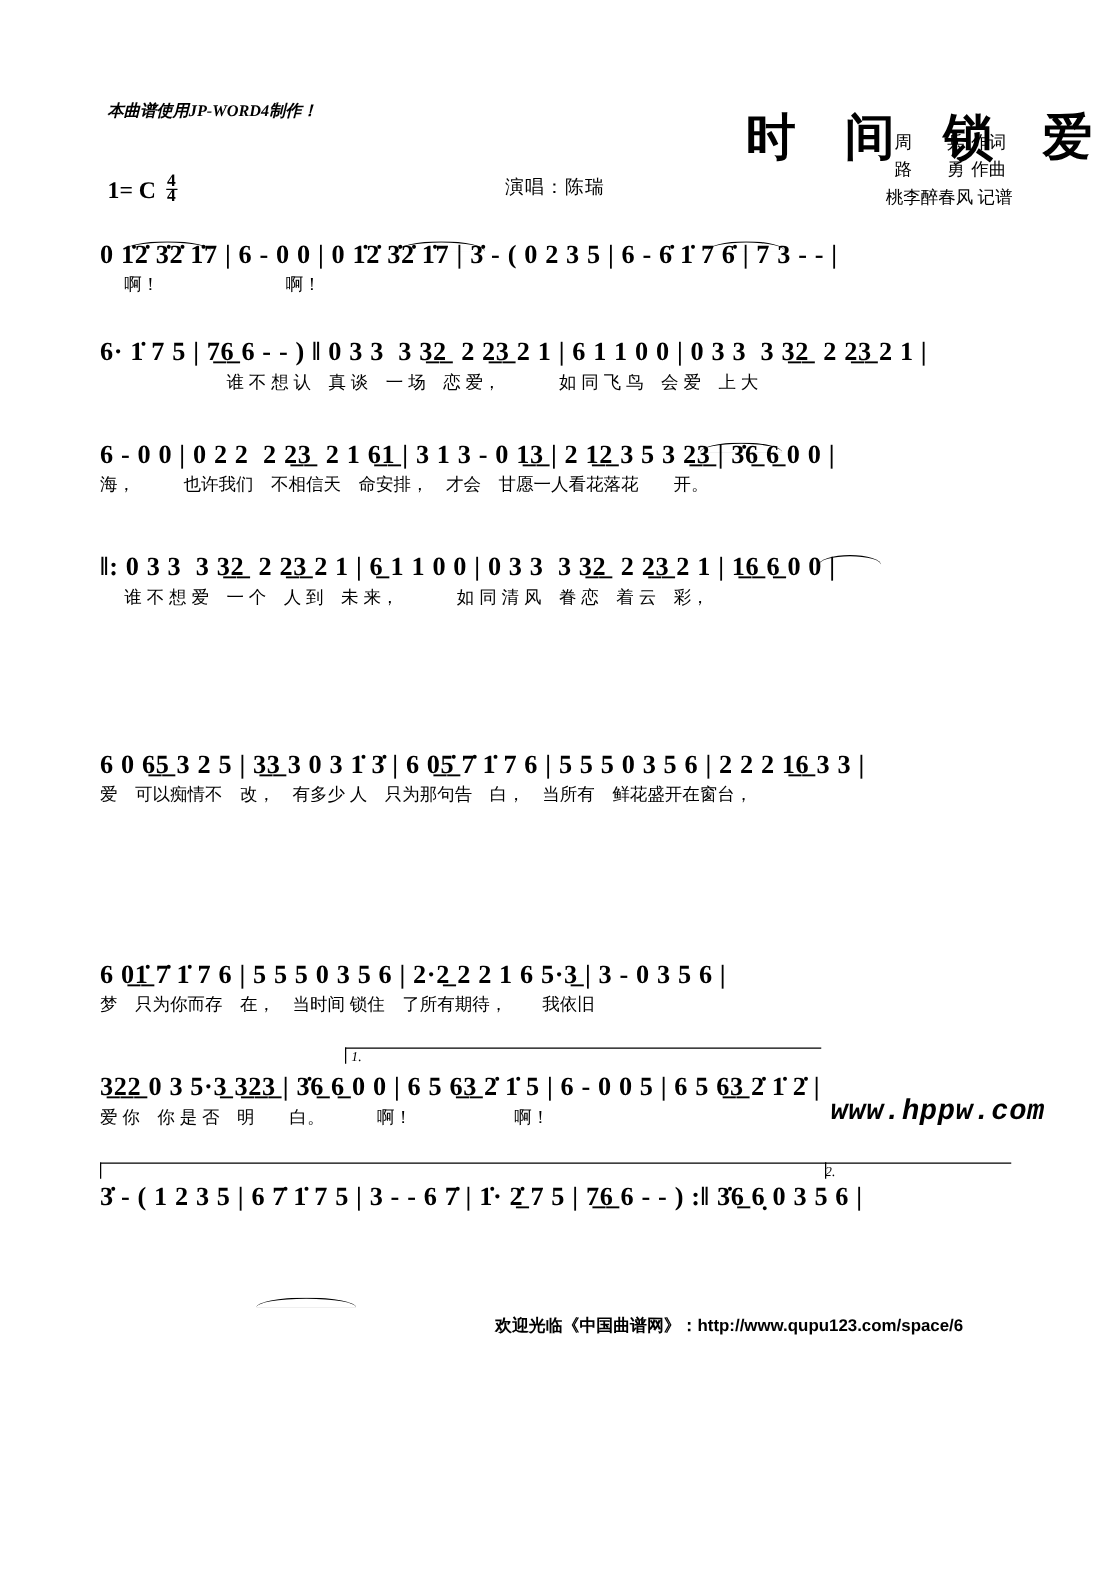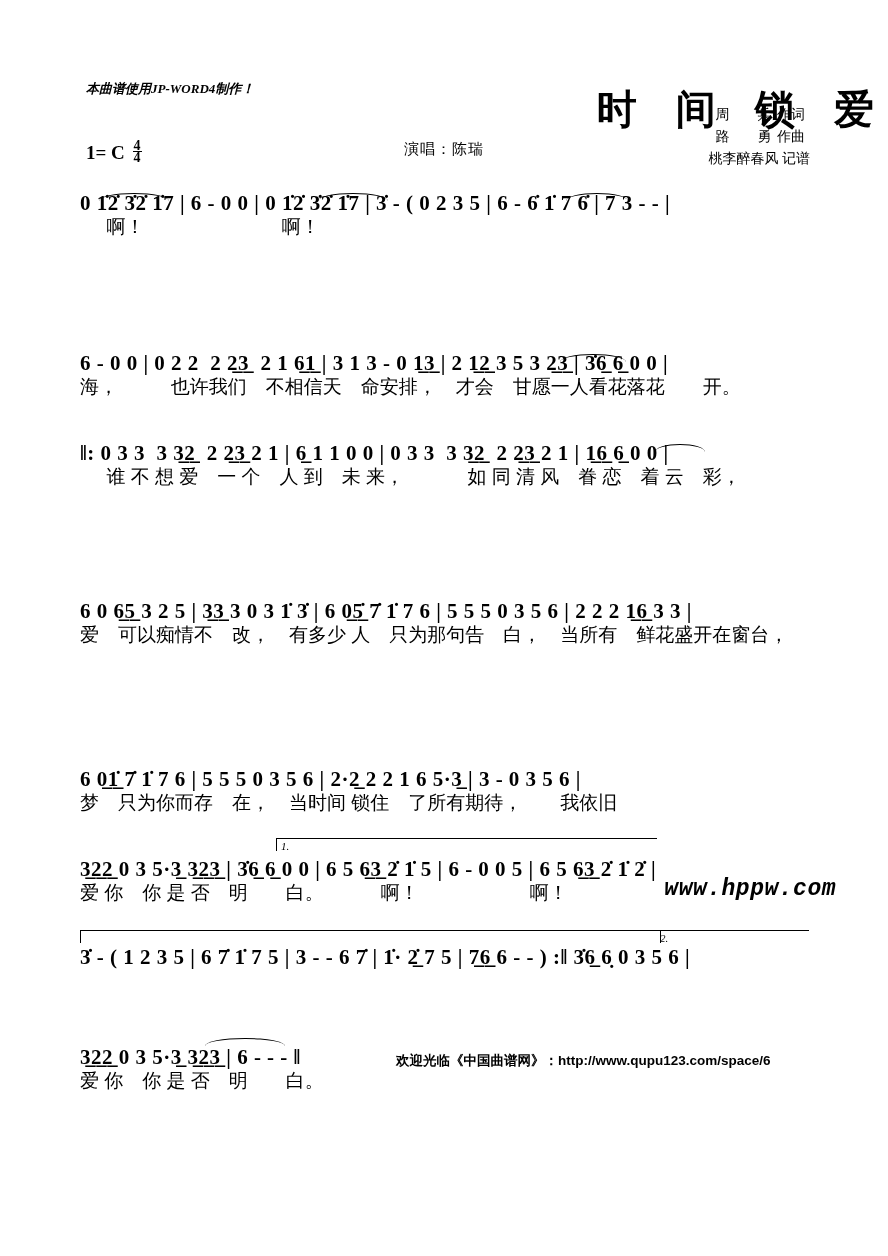--- a/index.html
+++ b/index.html
@@ -97,21 +97,21 @@
   .notes {
     font-family: "Liberation Serif", serif;
     font-size: 21px;
     font-weight: bold;
     letter-spacing: 0.5px;
     white-space: pre;
     line-height: 26px;
   }
   .lyrics {
     font-family: "Liberation Sans", sans-serif;
-    font-size: 19px;
+    font-size: 14px;
     white-space: pre;
     letter-spacing: 0px;
     line-height: 18px;
     margin-top: 2px;
   }
 
   .footer-note {
     position: absolute;
     left: 396px;
     top: 1052px;
@@ -183,20 +183,24 @@
       <span class="num">4</span>
       <span class="den">4</span>
     </span>
   </div>
 
   <div class="row" style="top:190px">
     <div class="notes">0 1̇2̇ 3̇2̇ 1̇7 | 6 - 0 0 | 0 1̇2̇ 3̇2̇ 1̇7 | 3̇ - ( 0 2 3 5 | 6 - 6̇ 1̇ 7 6̇ | 7 3 - - |</div>
     <div class="lyrics">     啊！                          啊！</div>
   </div>
 
+  <div class="row" style="top:268px">
+    <div class="notes">6· 1̇ 7 5 | 7̲6̲ 6 - - ) ‖ 0 3 3  3 3̲2̲  2 2̲3̲ 2 1 | 6 1 1 0 0 | 0 3 3  3 3̲2̲  2 2̲3̲ 2 1 |</div>
+    <div class="lyrics">                          谁 不 想 认　真 谈　一 场　恋 爱，            如 同 飞 鸟　会 爱　上 大</div>
+  </div>
 
   <div class="row" style="top:350px">
     <div class="notes">6 - 0 0 | 0 2 2  2 2̲3̲  2 1 6̲1̲ | 3 1 3 - 0 1̲3̲ | 2 1̲2̲ 3 5 3 2̲3̲ | 3̇6̲ 6̲ 0 0 |</div>
     <div class="lyrics">海，          也许我们　不相信天　命安排，　才会　甘愿一人看花落花　　开。</div>
   </div>
 
   <div class="row" style="top:440px">
     <div class="notes">‖: 0 3 3  3 3̲2̲  2 2̲3̲ 2 1 | 6̲ 1 1 0 0 | 0 3 3  3 3̲2̲  2 2̲3̲ 2 1 | 1̲6̲ 6̲ 0 0 |</div>
     <div class="lyrics">     谁 不 想 爱　一 个　人 到　未 来，            如 同 清 风　眷 恋　着 云　彩，</div>
   </div>
@@ -215,24 +219,20 @@
 
   <div class="row" style="top:856px">
     <div class="notes">3̲2̲2̲ 0 3 5·3̲ 3̲2̲3̲ | 3̇6̲ 6̲ 0 0 | 6 5 6̲3̲ 2̇ 1̇ 5 | 6 - 0 0 5 | 6 5 6̲3̲ 2̇ 1̇ 2̇ |</div>
     <div class="lyrics">爱 你　你 是 否　明　　白。　　　啊！                     啊！</div>
   </div>
 
   <div class="row" style="top:944px">
     <div class="notes">3̇ - ( 1 2 3 5 | 6 7̇ 1̇ 7 5 | 3 - - 6 7̇ | 1̇· 2̲̇ 7 5 | 7̲6̲ 6 - - ) :‖ 3̇6̲ 6̣ 0 3 5 6 |</div>
   </div>
 
-  <div class="row" style="top:1044px">
-    <div class="notes">3̲2̲2̲ 0 3 5·3̲ 3̲2̲3̲ | 6 - - - ‖</div>
-    <div class="lyrics">爱 你　你 是 否　明　　白。</div>
-  </div>
 
   <div class="ending-bracket" style="left:276px; top:838px; width:380px;"></div>
   <div class="ending-num" style="left:281px; top:840px;">1.</div>
 
   <div class="ending-bracket" style="left:80px; top:930px; width:580px;"></div>
   <div class="ending-num" style="left:660px; top:932px;">2.</div>
   <div class="ending-bracket" style="left:660px; top:930px; width:148px;"></div>
 
   <div class="slur" style="left:99px; top:193px; width:70px;"></div>
   <div class="slur" style="left:318px; top:193px; width:70px;"></div>

